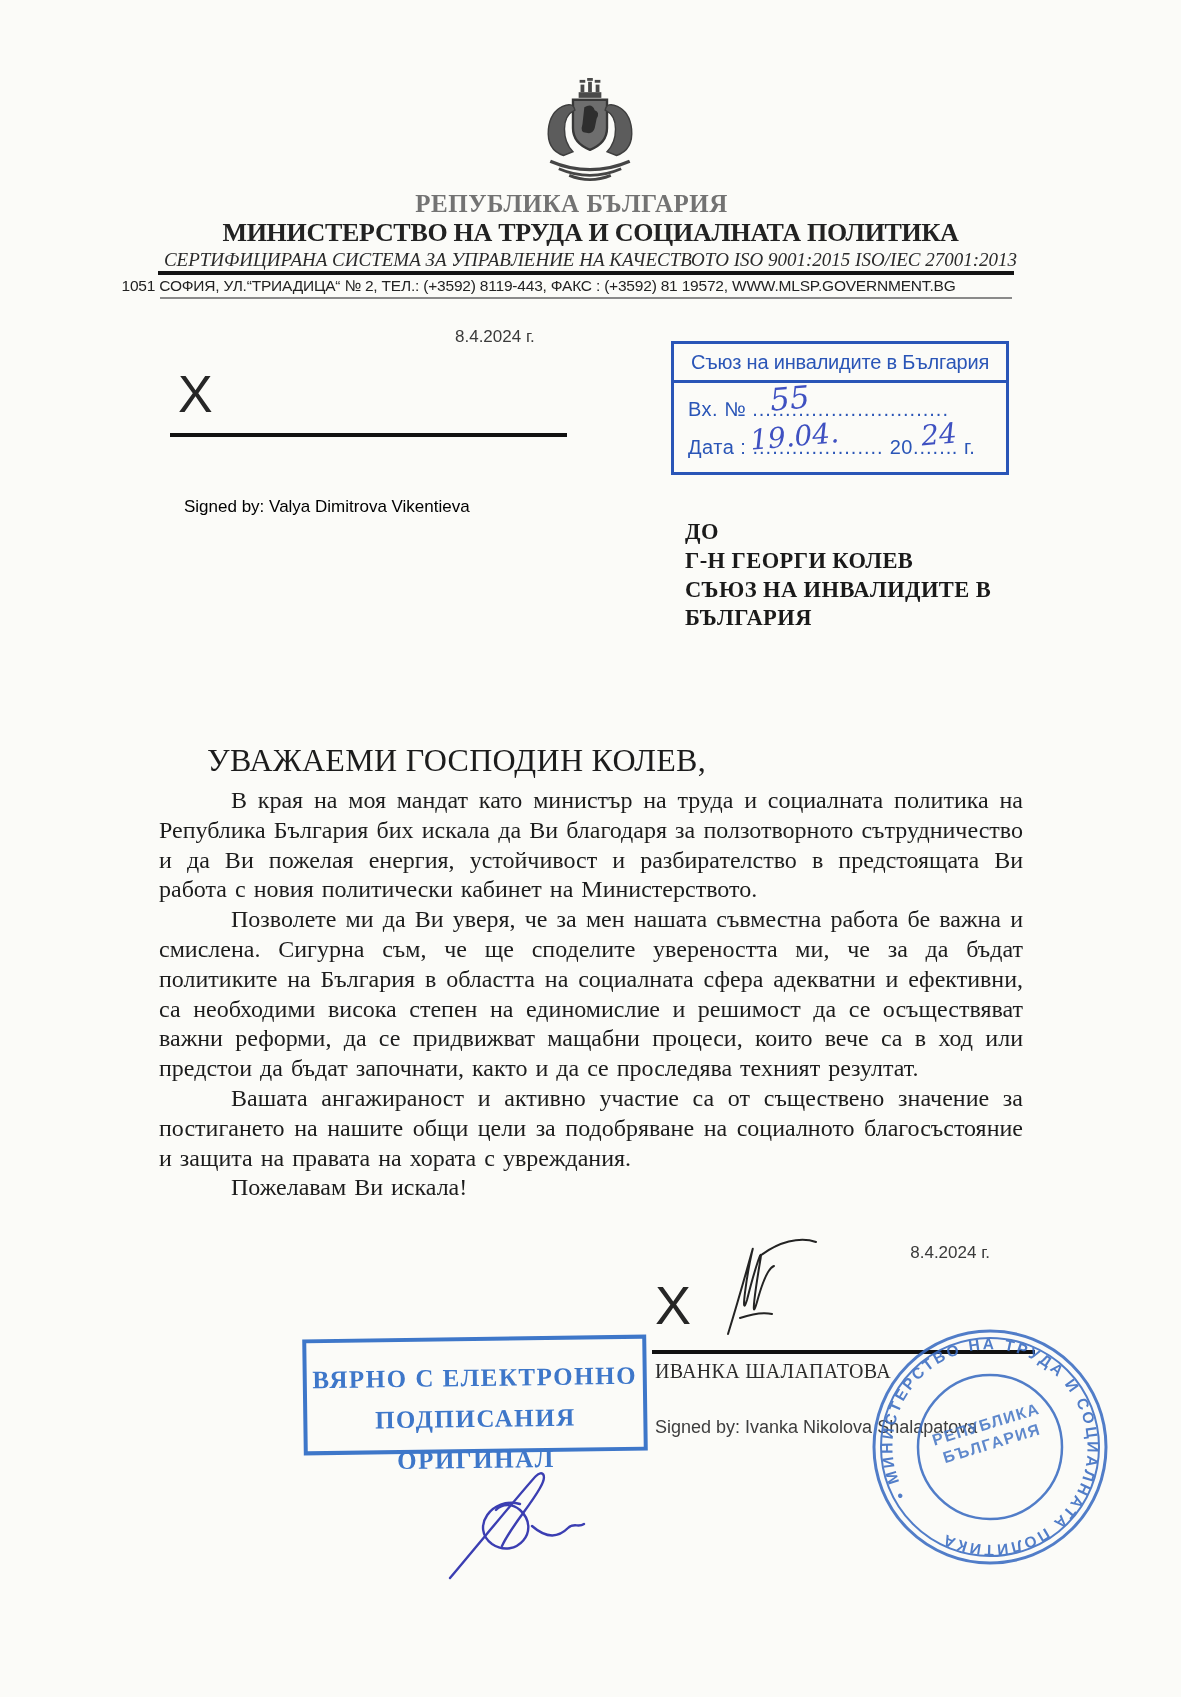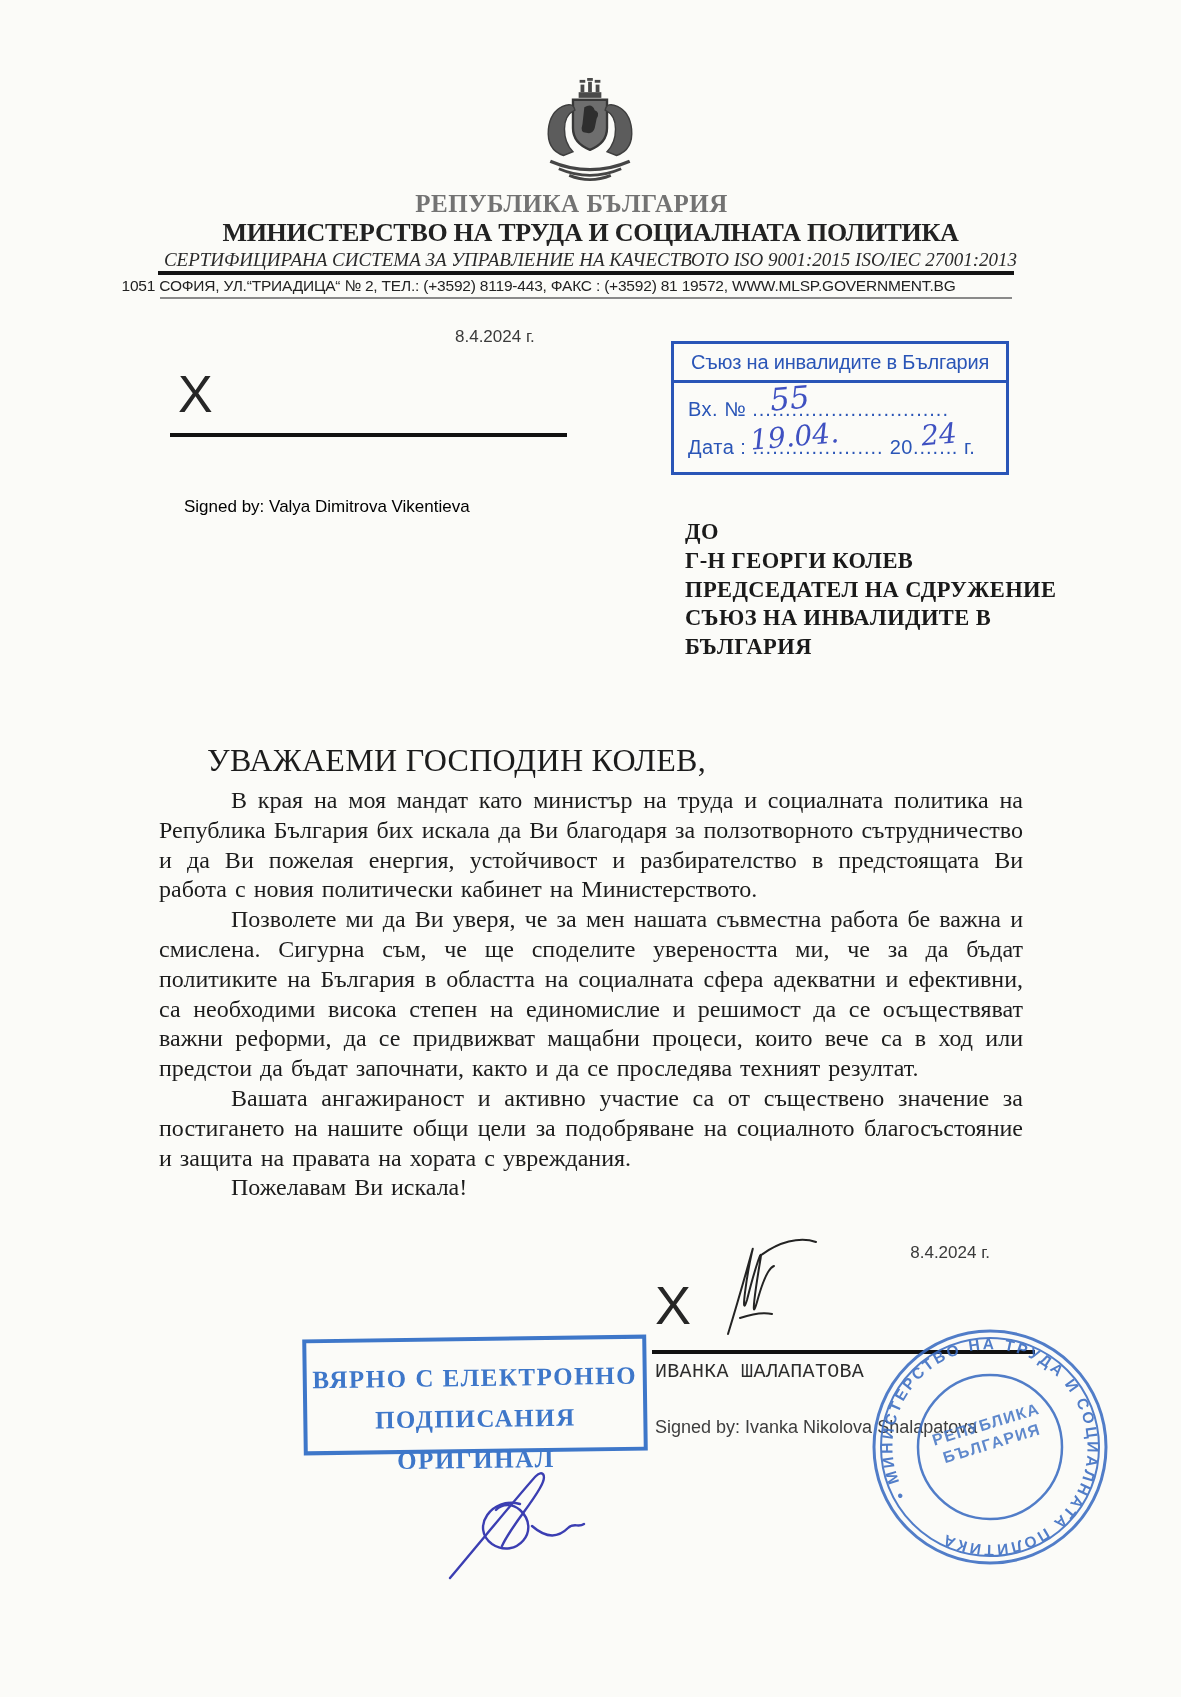--- a/index.html
+++ b/index.html
@@ -55,21 +55,21 @@
   #body-text{left:159px;top:786px;width:864px;font-size:24px;line-height:29.8px;}
   #body-text p{margin:0;text-align:justify;text-indent:72px;word-spacing:2px;}
   #body-text p.closing{text-align:left;}
   
   #sig-date{left:830px;top:1243px;width:160px;text-align:right;
     font-family:"Liberation Sans",sans-serif;font-size:17px;color:#3a3a3a;}
   #x2{left:655px;top:1278px;font-family:"Liberation Sans",sans-serif;
     font-size:54px;line-height:54px;color:#262626;}
   #sig-squiggle{left:700px;top:1222px;width:140px;height:130px;}
   #sig-rule{left:652px;top:1350px;width:383px;height:4px;background:#111;}
-  #sig-name{left:655px;top:1360px;font-family:Liberation Mono, monospace;
+  #sig-name{left:655px;top:1360px;font-family:Liberation Serif, serif;
     font-size:20px;color:#2c2c2c;letter-spacing:.3px;}
   #sig-title{left:655px;top:1389px;font-family:"Liberation Sans",sans-serif;
     font-size:19.5px;color:#2c2c2c;}
   #sig-signedby{left:655px;top:1417px;font-family:"Liberation Sans",sans-serif;
     font-size:18px;color:#3d3d3d;}
   
   #cert-stamp{left:303px;top:1337px;width:344px;height:116px;
     border:4px solid #2f6cc6;transform:rotate(-.8deg);
     color:#2f6cc6;text-align:center;font-weight:bold;
     font-family:"Liberation Serif",serif;
@@ -124,21 +124,20 @@
     <div class="sb-row" id="sb-row1"><span>Вх. №</span> <span class="dots">..............................</span></div>
     <div class="sb-row" id="sb-row2"><span>Дата :</span> <span class="dots">....................</span> <span>20</span><span class="dots">.....</span><span>.. г.</span></div>
     <span class="hand" id="hand-no">55</span>
     <span class="hand" id="hand-date">19.04.</span>
     <span class="hand" id="hand-year">24</span>
   </div>
 
   <div class="abs" id="recipient">
     <div>ДО</div>
     <div>Г-Н ГЕОРГИ КОЛЕВ</div>
-    <div>ПРЕДСЕДАТЕЛ НА СДРУЖЕНИЕ</div>
     <div>СЪЮЗ НА ИНВАЛИДИТЕ В</div>
     <div>БЪЛГАРИЯ</div>
   </div>
 
   <div class="abs" id="salutation">УВАЖАЕМИ ГОСПОДИН КОЛЕВ,</div>
   <div class="abs" id="body-text">
     <p>В края на моя мандат като министър на труда и социалната политика на Република България бих искала да Ви благодаря за ползотворното сътрудничество и да Ви пожелая енергия, устойчивост и разбирателство в предстоящата Ви работа с новия политически кабинет на Министерството.</p>
     <p>Позволете ми да Ви уверя, че за мен нашата съвместна работа бе важна и смислена. Сигурна съм, че ще споделите увереността ми, че за да бъдат политиките на България в областта на социалната сфера адекватни и ефективни, са необходими висока степен на единомислие и решимост да се осъществяват важни реформи, да се придвижват мащабни процеси, които вече са в ход или предстои да бъдат започнати, както и да се проследява техният резултат.</p>
     <p>Вашата ангажираност и активно участие са от съществено значение за постигането на нашите общи цели за подобряване на социалното благосъстояние и защита на правата на хората с увреждания.</p>
     <p class="closing">Пожелавам Ви искала!</p>

